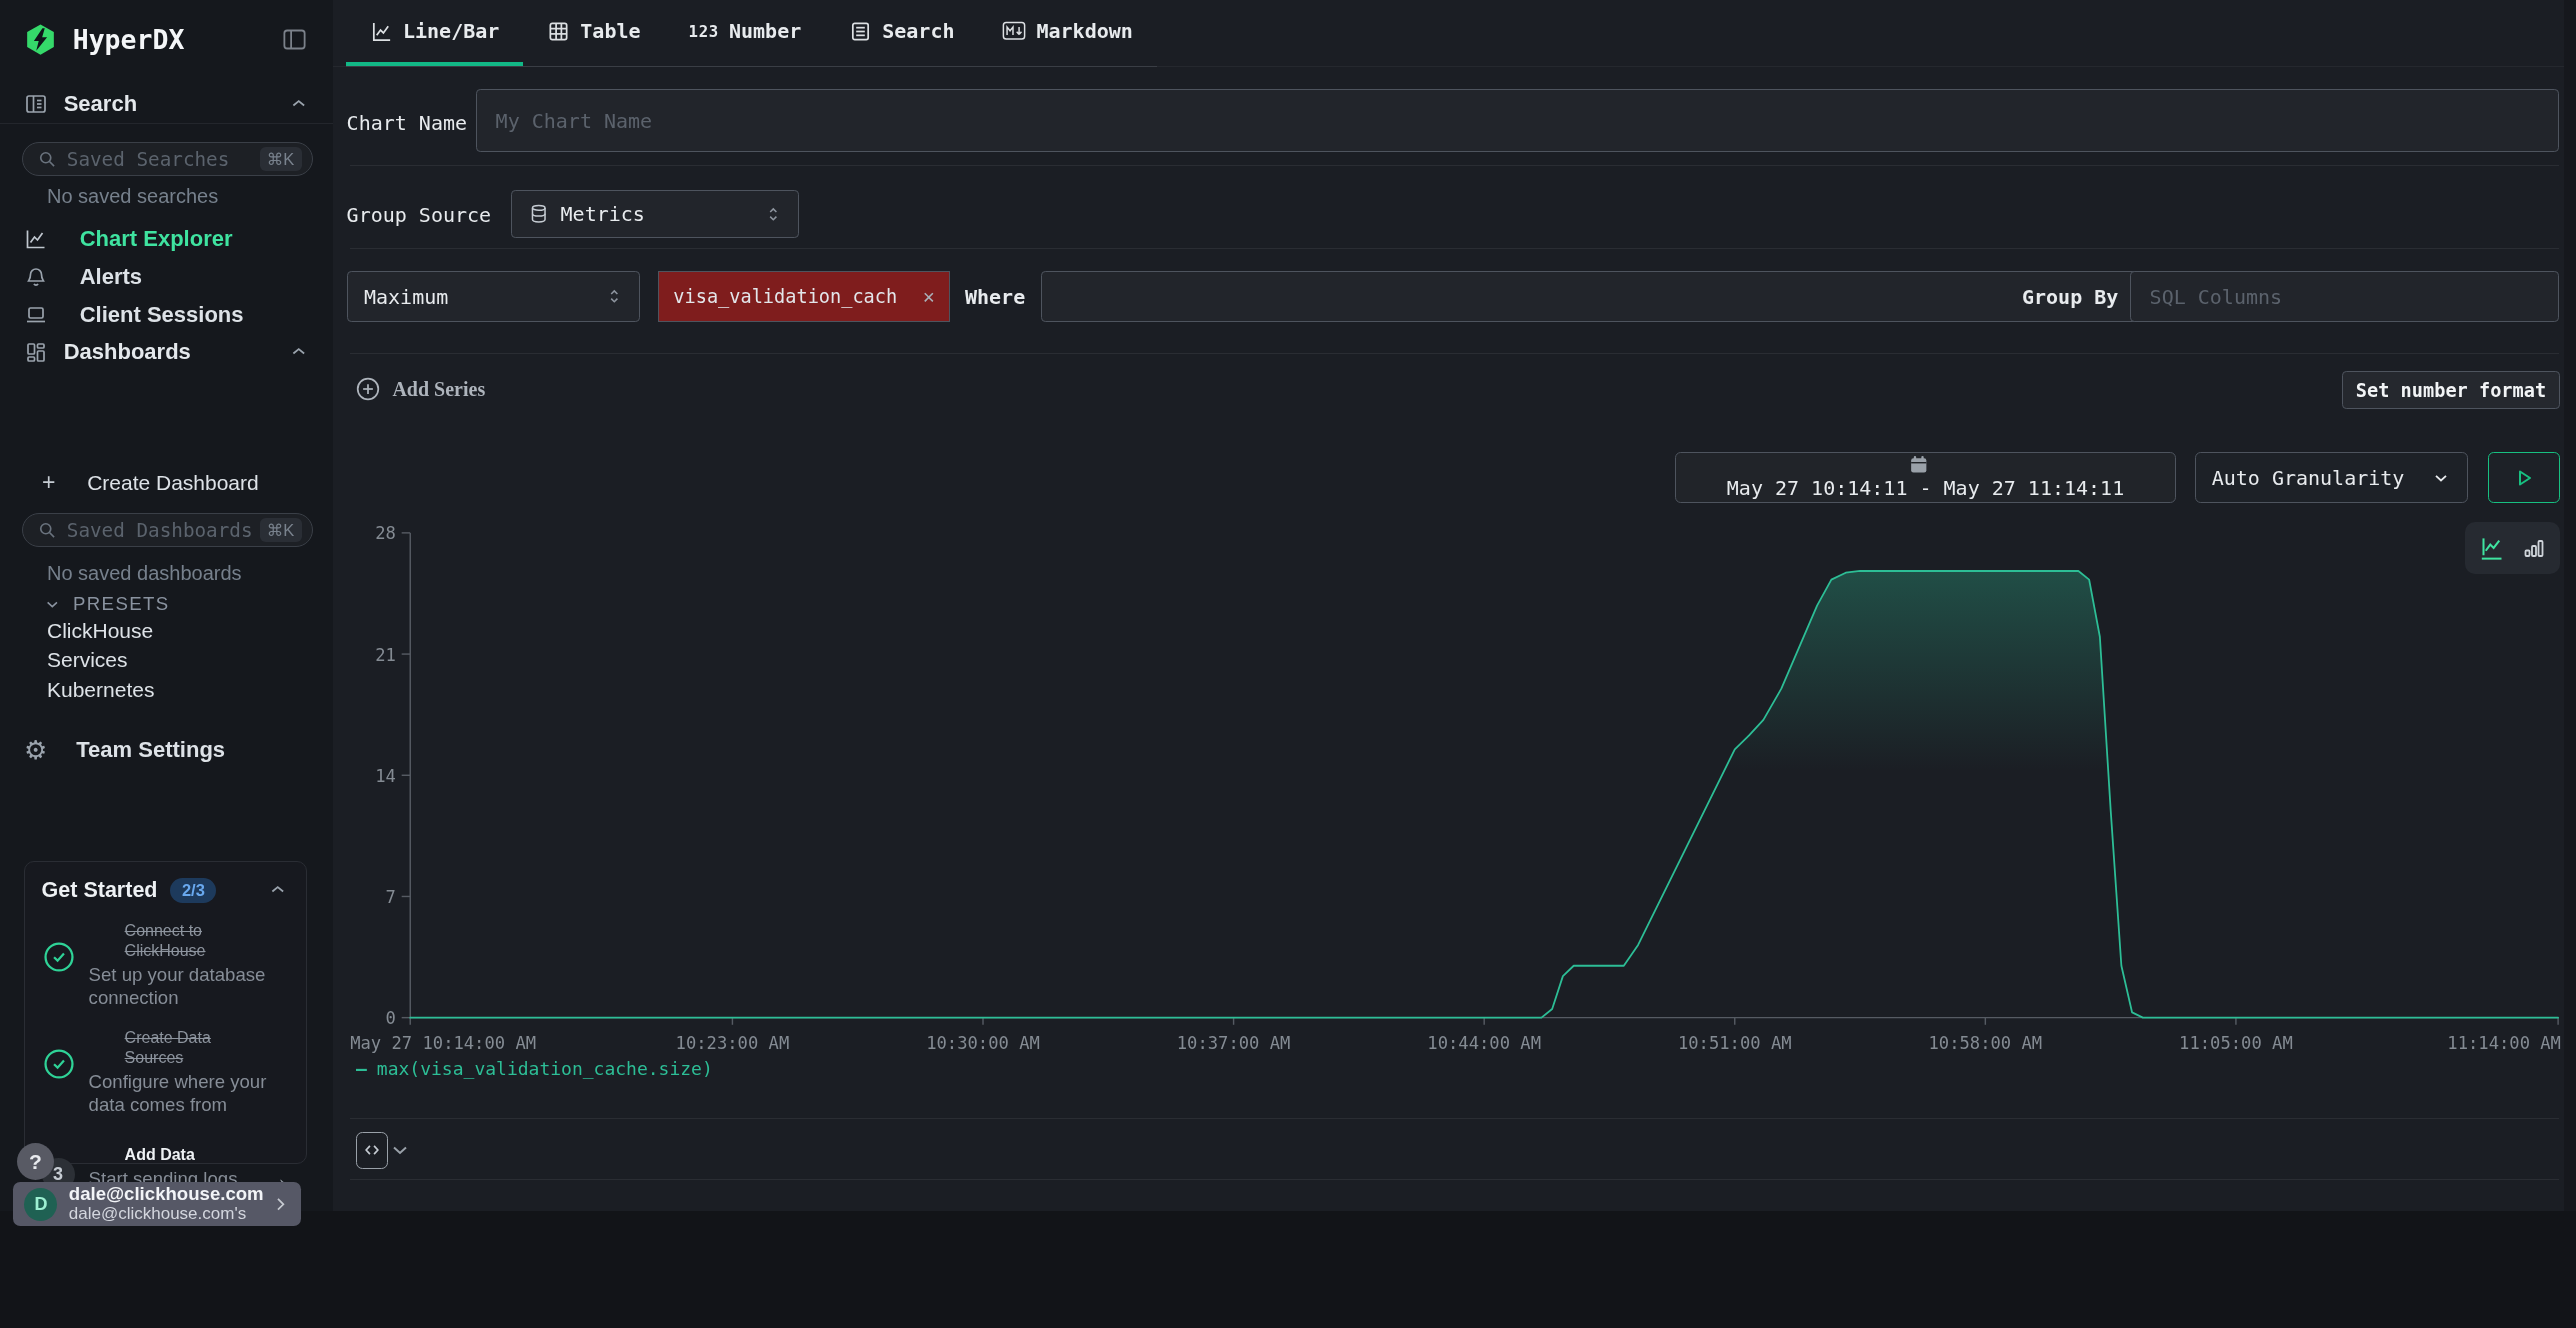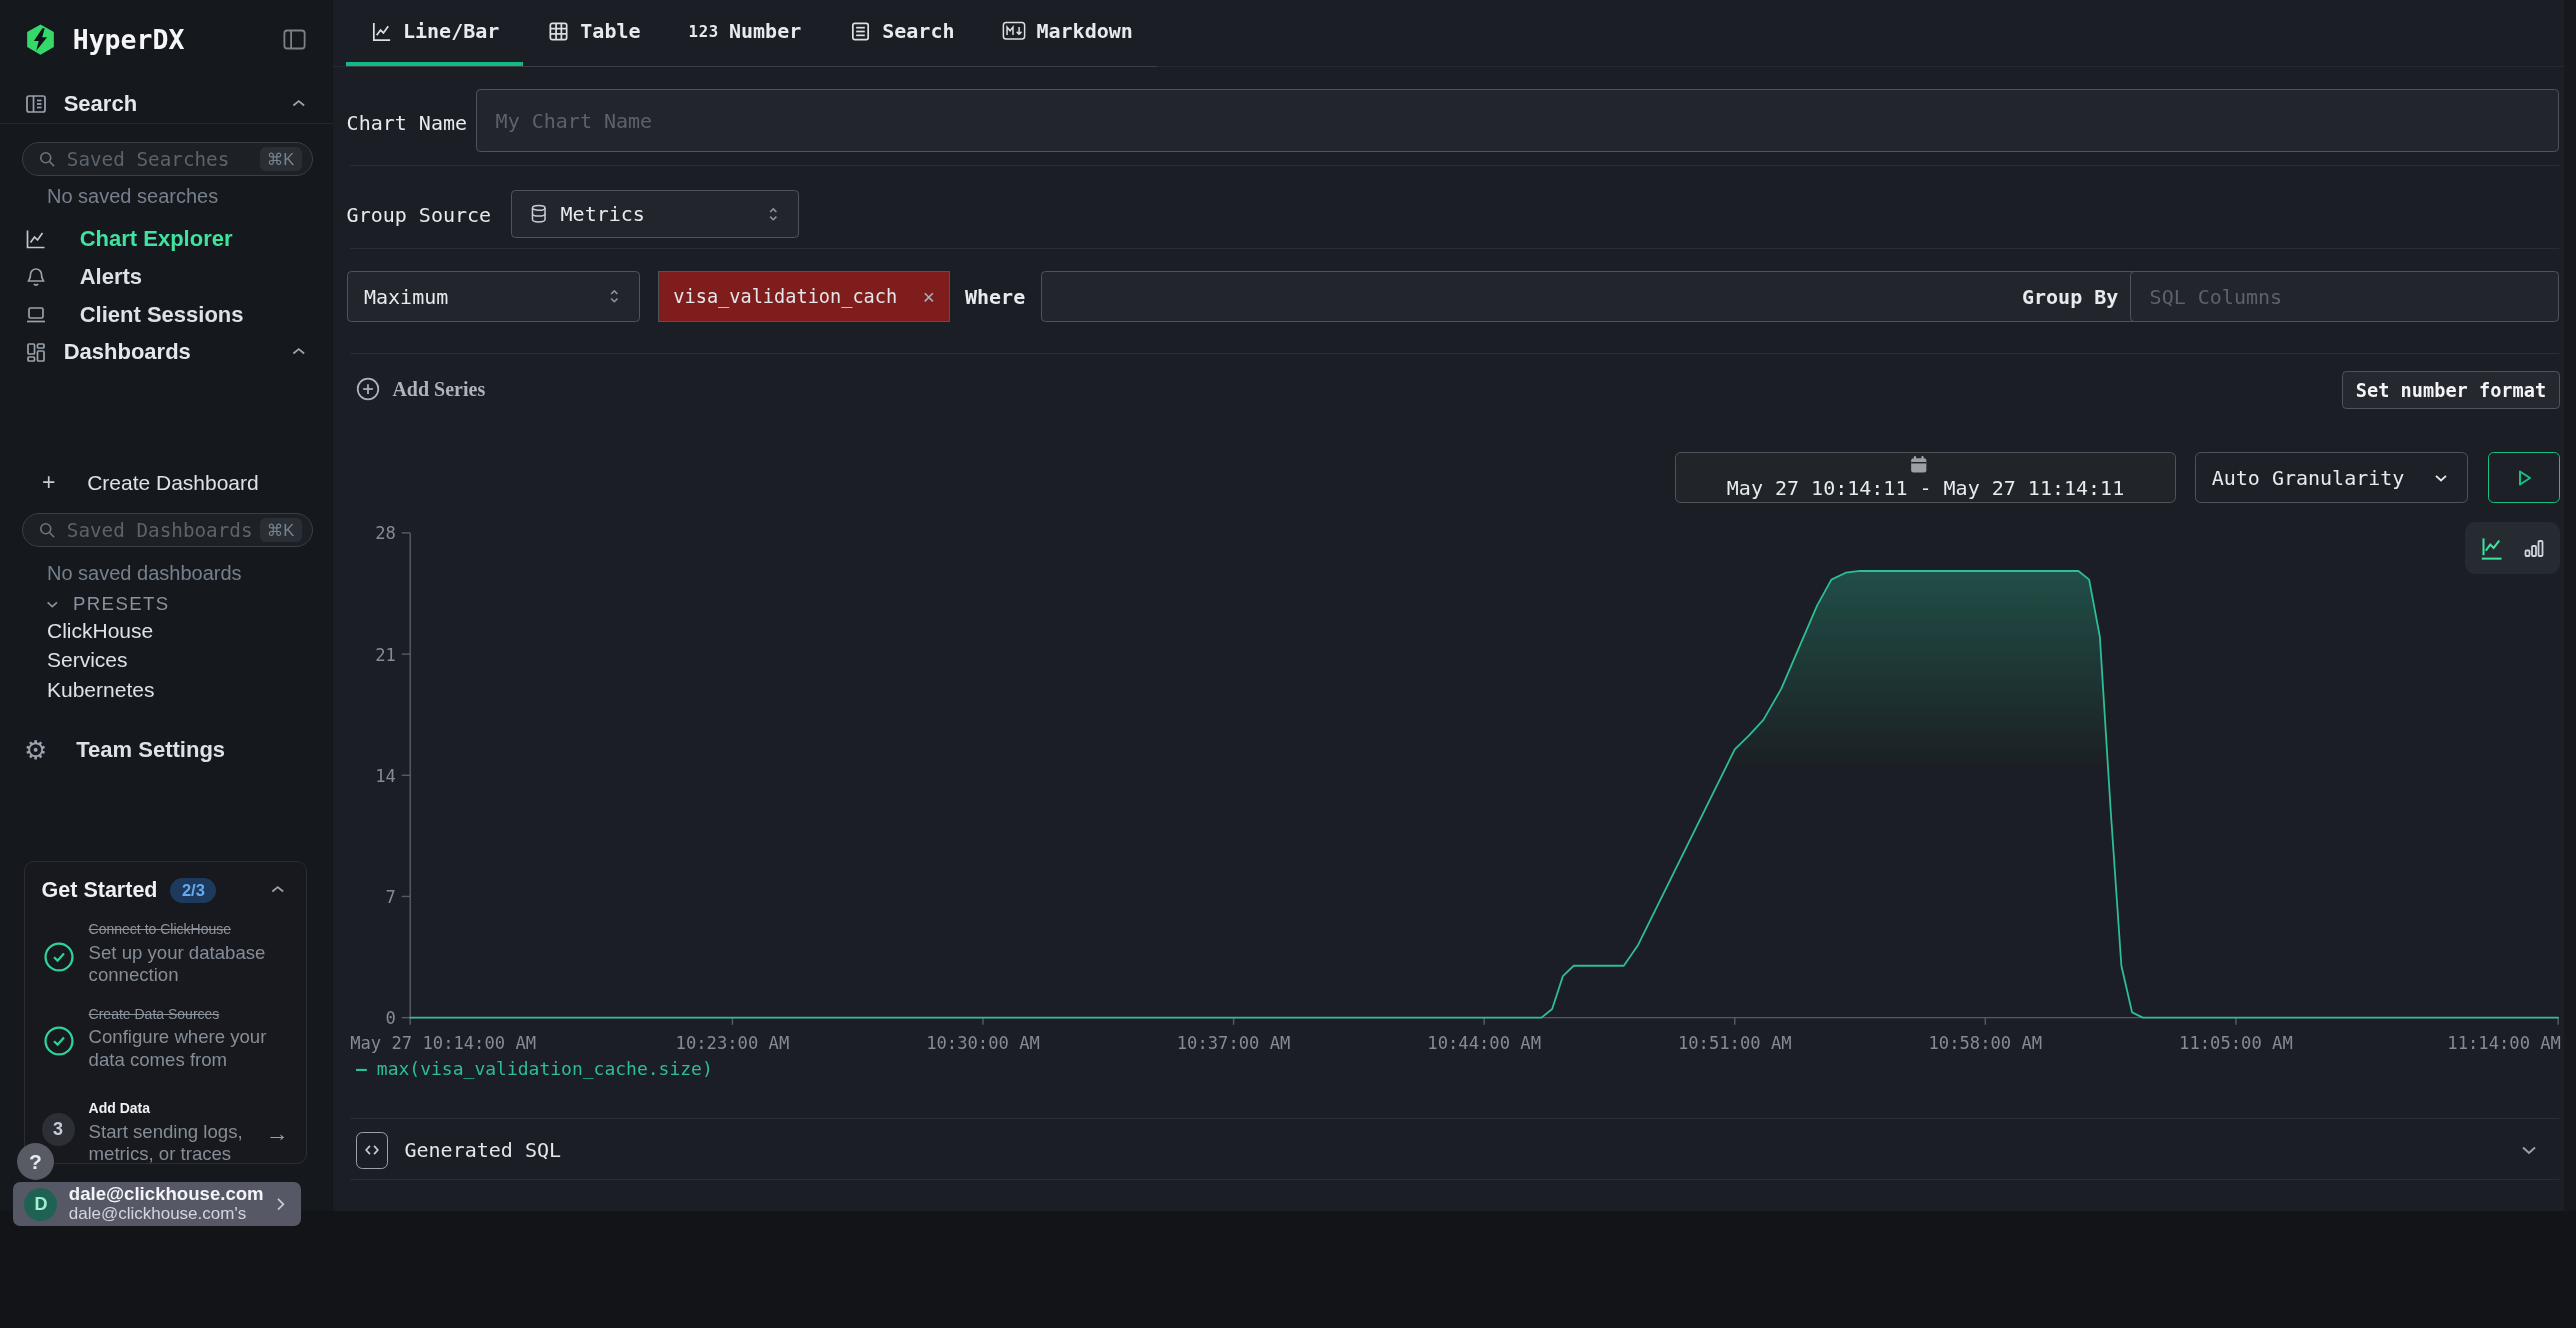--- a/index.html
+++ b/index.html
@@ -35,21 +35,21 @@
 
   .gs-card { position:absolute; left:23.6px; top:861px; width:283px; height:303px; background:#17191f;
              border:1.4px solid #2a2d34; border-radius:10px; padding:15.7px 17px; }
   .gs-head { display:flex; align-items:center; }
   .gs-title { font-size:21.5px; font-weight:bold; color:#eef1f4; }
   .gs-badge { margin-left:13px; background:#1d3a5c; color:#69a9ef; font-size:16.5px; font-weight:bold; border-radius:13px; padding:2.9px 11.4px; }
   .gs-head .sp { flex:1; }
   .gs-step { display:flex; margin-top:18.6px; }
   .gs-ic { width:47px; flex:0 0 47px; display:flex; justify-content:flex-start; padding-top:18.6px; }
   .gs-body { width:180px; }
-  .gs-step-title { font-size:14px; color:#8d949e; text-decoration:line-through; line-height:1.25; }
+  .gs-step-title { font-size:16px; color:#8d949e; text-decoration:line-through; line-height:1.25;margin-left:36px; }
   .gs-step-title.todo { color:#eef1f4; font-weight:bold; text-decoration:none; }
   .gs-step-desc { font-size:18.6px; color:#868d97; line-height:1.22; margin-top:2.9px; }
   .gs-arrow { flex:1; text-align:right; color:#9aa1ab; font-size:23px; padding-top:20px; }
   .num-circle { width:33px; height:33px; border-radius:50%; background:#2c3036; color:#c6ccd3; font-size:18px; font-weight:bold;
                 display:flex; align-items:center; justify-content:center; }
 
   .help-fab { position:absolute; left:17px; top:1143px; width:37px; height:37px; border-radius:50%; background:#585a64;
               color:#e8eaee; display:flex; align-items:center; justify-content:center; font-size:21px; font-weight:bold; z-index:4; }
 
   .user-card { position:absolute; left:13px; top:1182px; width:288px; height:44px; background:#565866; border-radius:7.2px;
@@ -474,21 +474,20 @@
 
     <div class="hdiv" style="top:1118px;"></div>
 
     <div class="gensql-row">
       <span class="code-ic">
         <svg width="20" height="20" viewBox="0 0 24 24" fill="none" stroke="#c6ccd3" stroke-width="2">
           <polyline points="9.5 7 5 12 9.5 17"></polyline>
             <polyline points="14.5 7 19 12 14.5 17"></polyline>
         </svg>
       </span>
-      <span class="lbl">Generated SQL</span>
       <svg width="24" height="24" viewBox="0 0 24 24" fill="none" stroke="#9aa1a9" stroke-width="2">
         <polyline points="6 9.5 12 15 18 9.5"></polyline>
       </svg>
     </div>
     <div class="hdiv" style="top:1179px;"></div>
   </div>
 
   <div class="bottom-strip"></div>
   <div class="right-strip"></div>
 </div>

